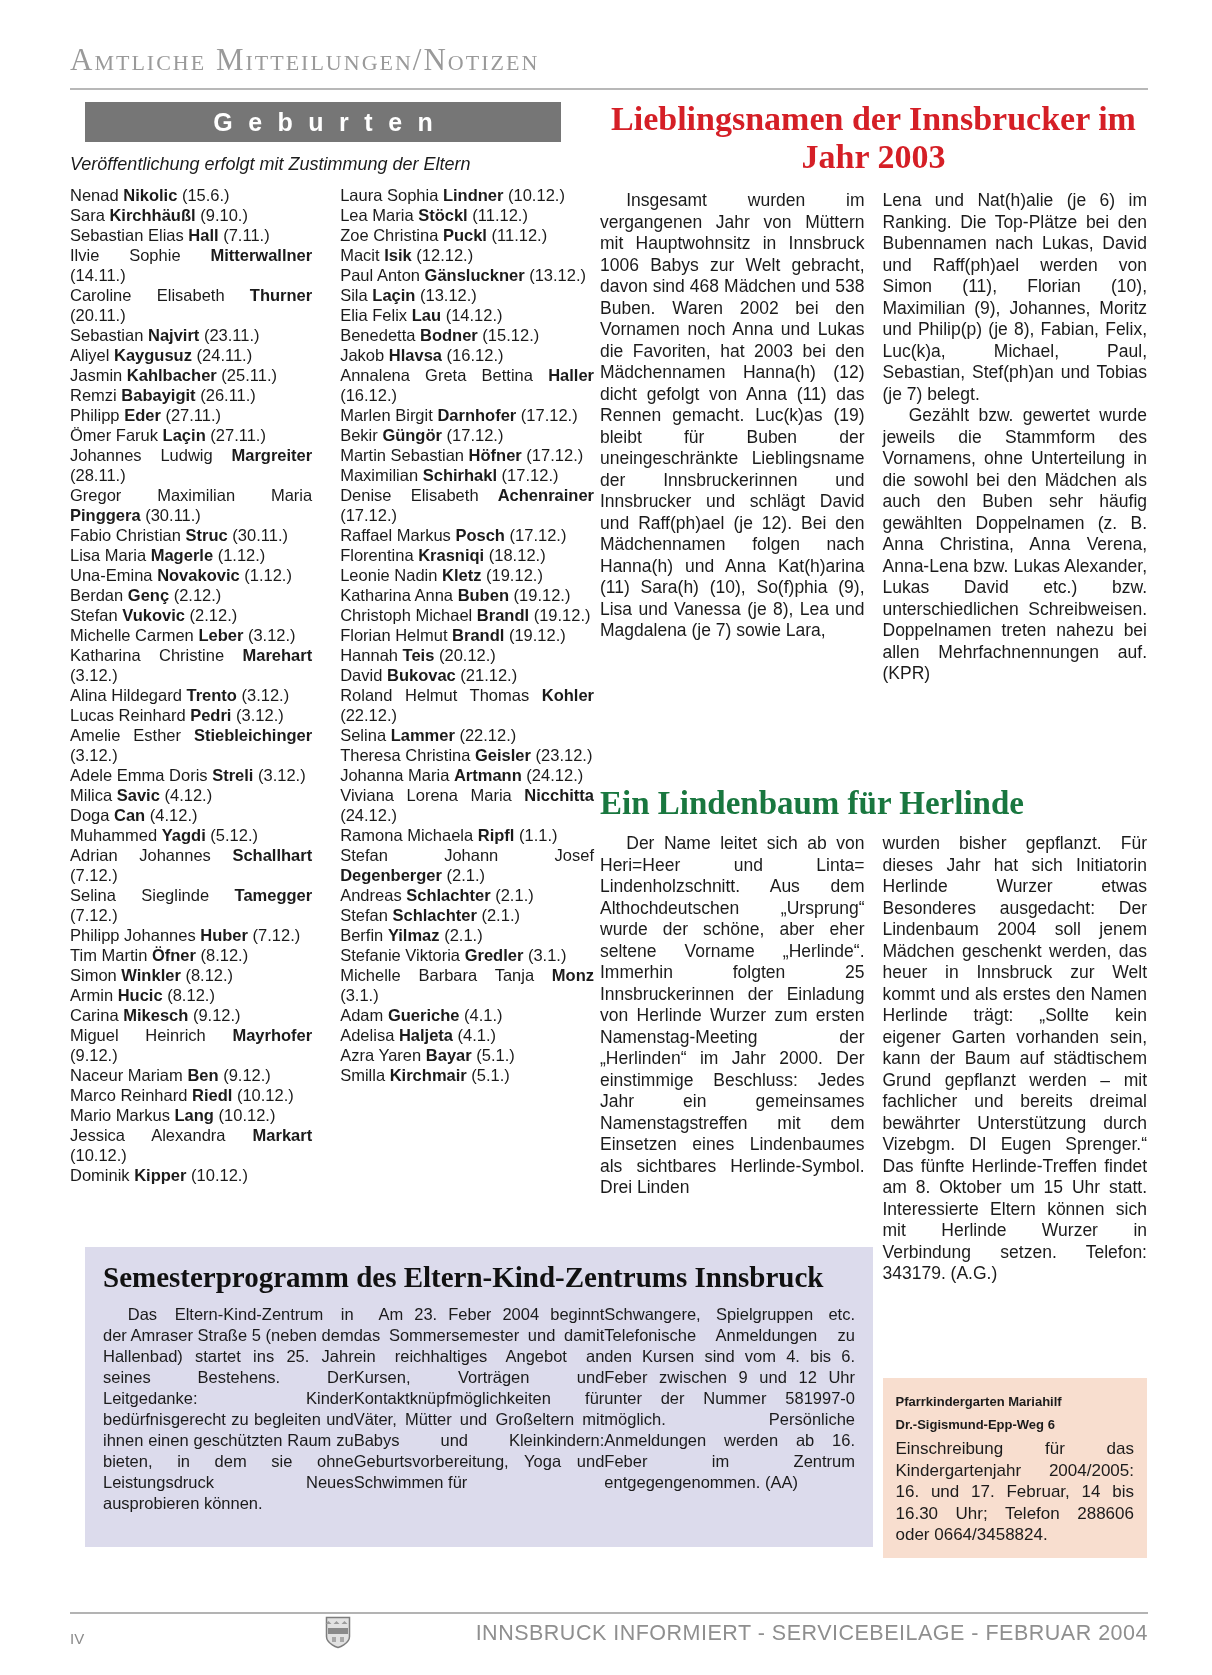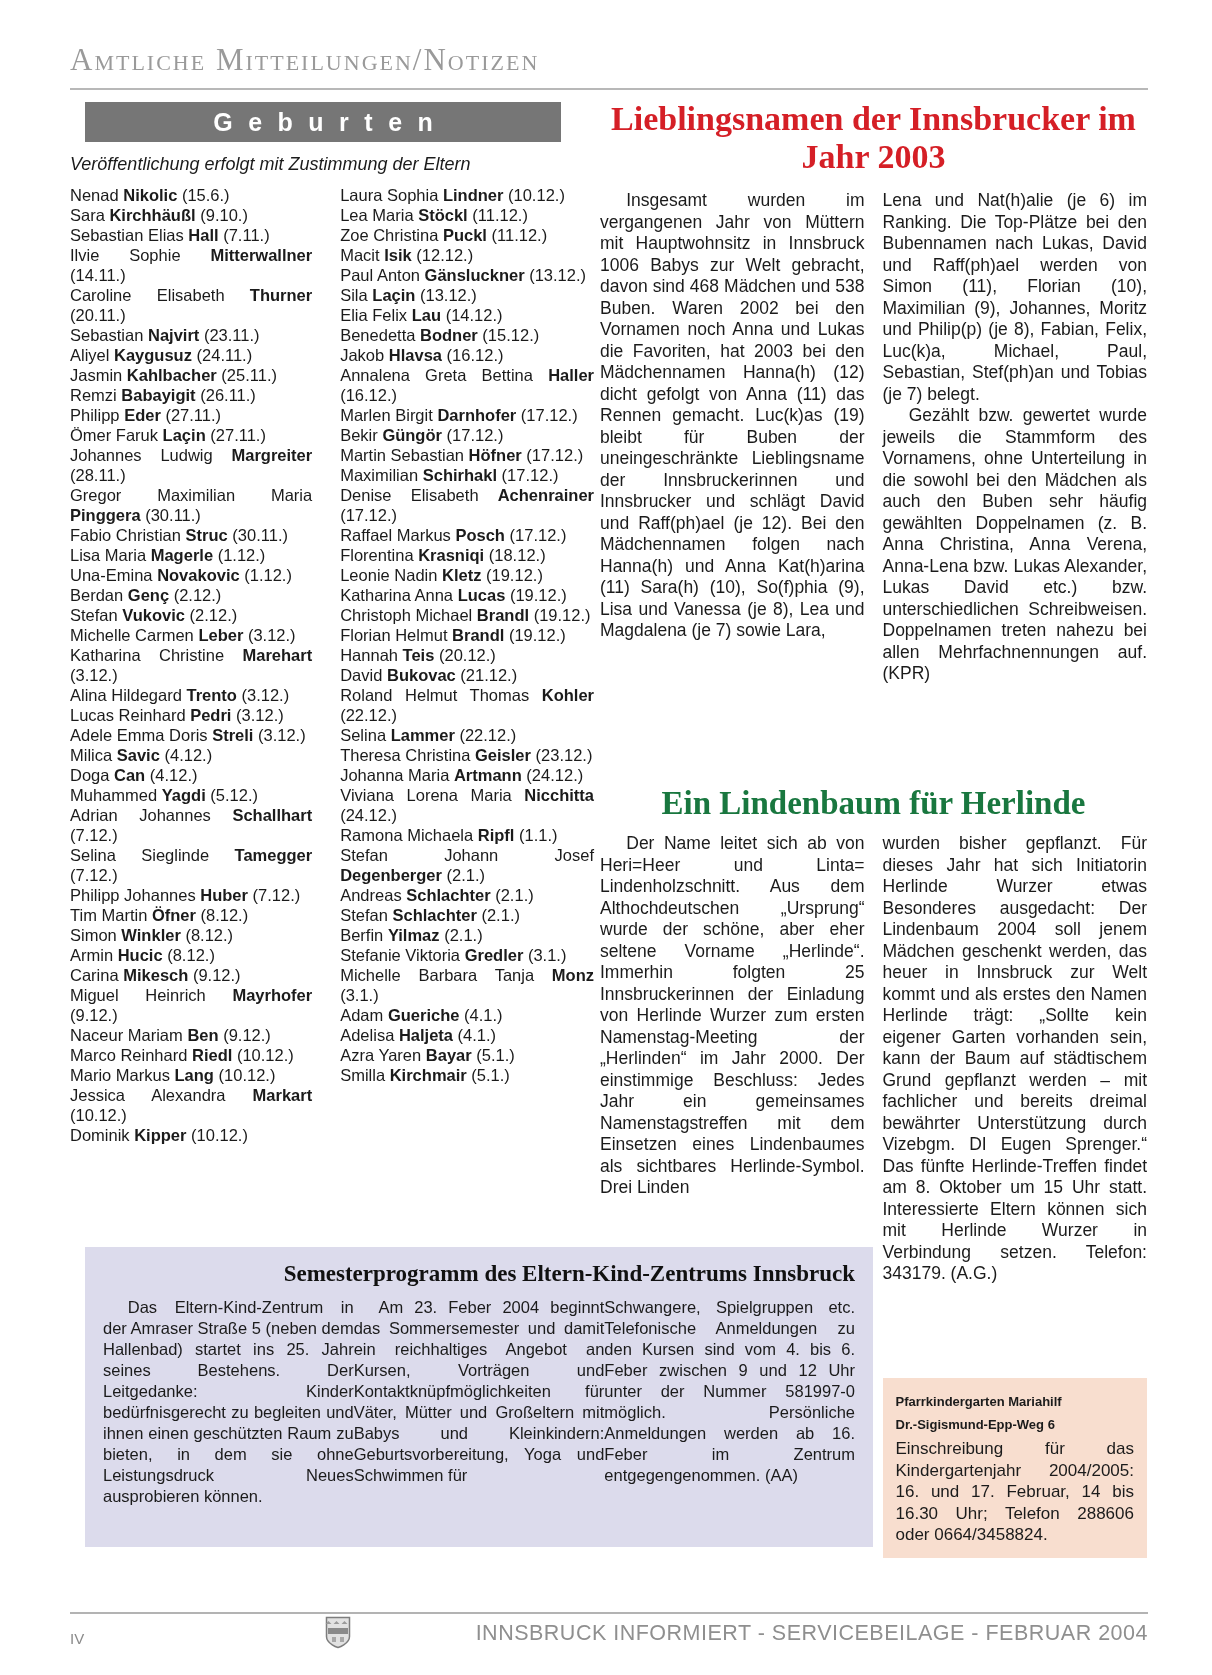--- a/index.html
+++ b/index.html
@@ -31,21 +31,21 @@
   .birth-entry b{font-weight:bold;}
 
   
   .right-half{position:absolute;left:600px;top:100px;width:547px;}
   .title-red{
     margin:0 0 14px 0;text-align:center;
     font-family:"Liberation Serif",serif;font-weight:bold;
     font-size:34px;line-height:38px;color:var(--accent-red,#d51f26);
   }
   .title-green{
-    margin:8px 0 10px 0;text-align:center;
+    margin:8px 0 10px 0;
     font-family:"Liberation Serif",serif;font-weight:bold;
     font-size:33px;line-height:40px;color:var(--accent-green,#19773f);
   }
   .art-cols{display:flex;gap:18px;align-items:flex-start;}
   .art-cols.first{min-height:585px;}
   .art-col{flex:1;}
   .para{margin:0;font-size:17.5px;line-height:21.5px;text-align:justify;overflow-wrap:break-word;}
   .para.indent{text-indent:1.5em;}
   .lb-text{min-height:545px;}
 
@@ -53,22 +53,22 @@
   .pink-box{background:var(--box-pink,#f8decf);padding:12px 13px;margin-top:0;}
   .pink-title{font-size:13px;font-weight:bold;line-height:23px;}
   .pink-body{margin-top:2px;font-size:17px;line-height:21.5px;text-align:justify;}
 
   
   .ekz-box{
     position:absolute;left:85px;top:1247px;width:788px;min-height:300px;
     background:var(--box-lavender,#dcdbec);padding:12px 18px 14px 18px;box-sizing:border-box;
   }
   .ekz-title{
-    margin:2px 0 10px 0;text-align:right;
-    font-family:"Liberation Serif",serif;font-weight:bold;font-size:23px;color:#111;
+    margin:2px 0 10px 0;text-align:left;
+    font-family:"Liberation Serif",serif;font-weight:bold;font-size:29px;color:#111;
   }
   .ekz-cols{display:flex;gap:0;align-items:flex-start;}
   .ekz-col{flex:1;}
   .ekz-col .para{font-size:16.5px;line-height:21px;}
 
   
   .footer-rule{position:absolute;left:70px;top:1612px;width:1078px;height:2px;background:#b3b3b3;}
   .footer-page{position:absolute;left:70px;top:1630px;font-size:15px;color:#8a8a8a;}
   .footer-crest{position:absolute;left:325px;top:1616px;}
   .footer-text{
@@ -104,20 +104,21 @@
           <div class="birth-entry"><span>Gregor Maximilian Maria </span><b>Pinggera</b><span> (30.11.)</span></div>
           <div class="birth-entry"><span>Fabio Christian </span><b>Struc</b><span> (30.11.)</span></div>
           <div class="birth-entry"><span>Lisa Maria </span><b>Magerle</b><span> (1.12.)</span></div>
           <div class="birth-entry"><span>Una-Emina </span><b>Novakovic</b><span> (1.12.)</span></div>
           <div class="birth-entry"><span>Berdan </span><b>Genç</b><span> (2.12.)</span></div>
           <div class="birth-entry"><span>Stefan </span><b>Vukovic</b><span> (2.12.)</span></div>
           <div class="birth-entry"><span>Michelle Carmen </span><b>Leber</b><span> (3.12.)</span></div>
           <div class="birth-entry"><span>Katharina Christine </span><b>Marehart</b><span> (3.12.)</span></div>
           <div class="birth-entry"><span>Alina Hildegard </span><b>Trento</b><span> (3.12.)</span></div>
           <div class="birth-entry"><span>Lucas Reinhard </span><b>Pedri</b><span> (3.12.)</span></div>
+          <div class="birth-entry"><span>Amelie Esther </span><b>Stiebleichinger</b><span> (3.12.)</span></div>
           <div class="birth-entry"><span>Adele Emma Doris </span><b>Streli</b><span> (3.12.)</span></div>
           <div class="birth-entry"><span>Milica </span><b>Savic</b><span> (4.12.)</span></div>
           <div class="birth-entry"><span>Doga </span><b>Can</b><span> (4.12.)</span></div>
           <div class="birth-entry"><span>Muhammed </span><b>Yagdi</b><span> (5.12.)</span></div>
           <div class="birth-entry"><span>Adrian Johannes </span><b>Schallhart</b><span> (7.12.)</span></div>
           <div class="birth-entry"><span>Selina Sieglinde </span><b>Tamegger</b><span> (7.12.)</span></div>
           <div class="birth-entry"><span>Philipp Johannes </span><b>Huber</b><span> (7.12.)</span></div>
           <div class="birth-entry"><span>Tim Martin </span><b>Öfner</b><span> (8.12.)</span></div>
           <div class="birth-entry"><span>Simon </span><b>Winkler</b><span> (8.12.)</span></div>
           <div class="birth-entry"><span>Armin </span><b>Hucic</b><span> (8.12.)</span></div>
@@ -141,21 +142,21 @@
           <div class="birth-entry"><span>Jakob </span><b>Hlavsa</b><span> (16.12.)</span></div>
           <div class="birth-entry"><span>Annalena Greta Bettina </span><b>Haller</b><span> (16.12.)</span></div>
           <div class="birth-entry"><span>Marlen Birgit </span><b>Darnhofer</b><span> (17.12.)</span></div>
           <div class="birth-entry"><span>Bekir </span><b>Güngör</b><span> (17.12.)</span></div>
           <div class="birth-entry"><span>Martin Sebastian </span><b>Höfner</b><span> (17.12.)</span></div>
           <div class="birth-entry"><span>Maximilian </span><b>Schirhakl</b><span> (17.12.)</span></div>
           <div class="birth-entry"><span>Denise Elisabeth </span><b>Achenrainer</b><span> (17.12.)</span></div>
           <div class="birth-entry"><span>Raffael Markus </span><b>Posch</b><span> (17.12.)</span></div>
           <div class="birth-entry"><span>Florentina </span><b>Krasniqi</b><span> (18.12.)</span></div>
           <div class="birth-entry"><span>Leonie Nadin </span><b>Kletz</b><span> (19.12.)</span></div>
-          <div class="birth-entry"><span>Katharina Anna </span><b>Lucas</b><span> (19.12.)</span></div>
+          <div class="birth-entry"><span>Katharina Anna </span><b>Buben</b><span> (19.12.)</span></div>
           <div class="birth-entry"><span>Christoph Michael </span><b>Brandl</b><span> (19.12.)</span></div>
           <div class="birth-entry"><span>Florian Helmut </span><b>Brandl</b><span> (19.12.)</span></div>
           <div class="birth-entry"><span>Hannah </span><b>Teis</b><span> (20.12.)</span></div>
           <div class="birth-entry"><span>David </span><b>Bukovac</b><span> (21.12.)</span></div>
           <div class="birth-entry"><span>Roland Helmut Thomas </span><b>Kohler</b><span> (22.12.)</span></div>
           <div class="birth-entry"><span>Selina </span><b>Lammer</b><span> (22.12.)</span></div>
           <div class="birth-entry"><span>Theresa Christina </span><b>Geisler</b><span> (23.12.)</span></div>
           <div class="birth-entry"><span>Johanna Maria </span><b>Artmann</b><span> (24.12.)</span></div>
           <div class="birth-entry"><span>Viviana Lorena Maria </span><b>Nicchitta</b><span> (24.12.)</span></div>
           <div class="birth-entry"><span>Ramona Michaela </span><b>Ripfl</b><span> (1.1.)</span></div>

